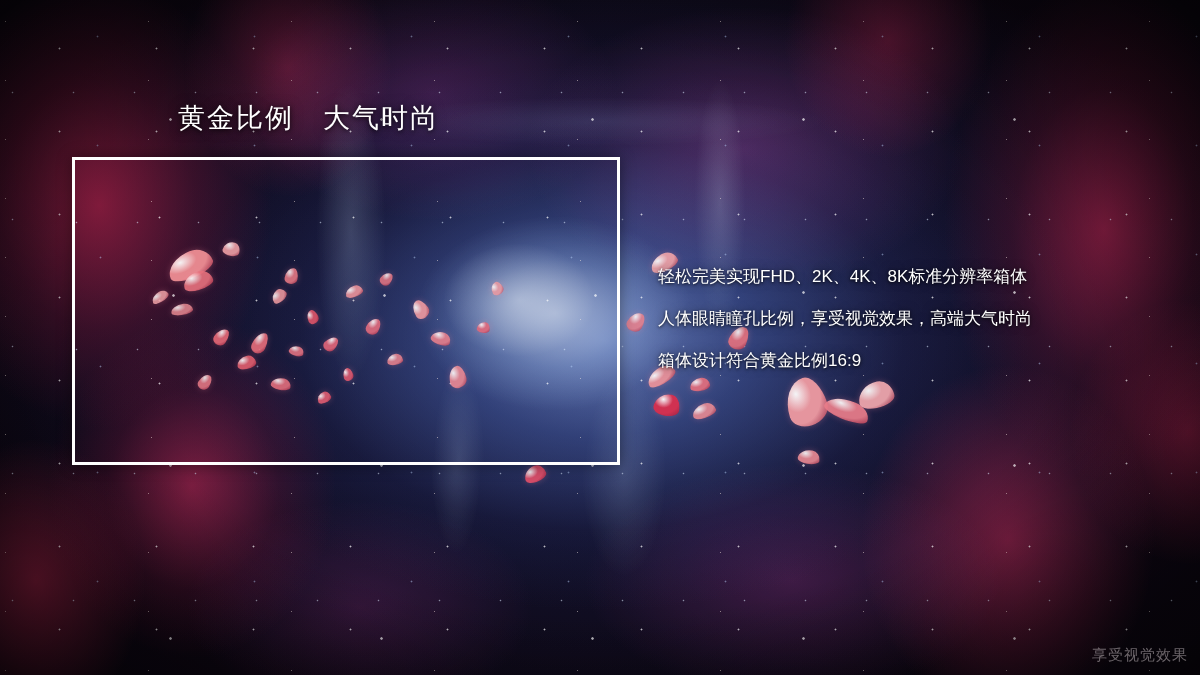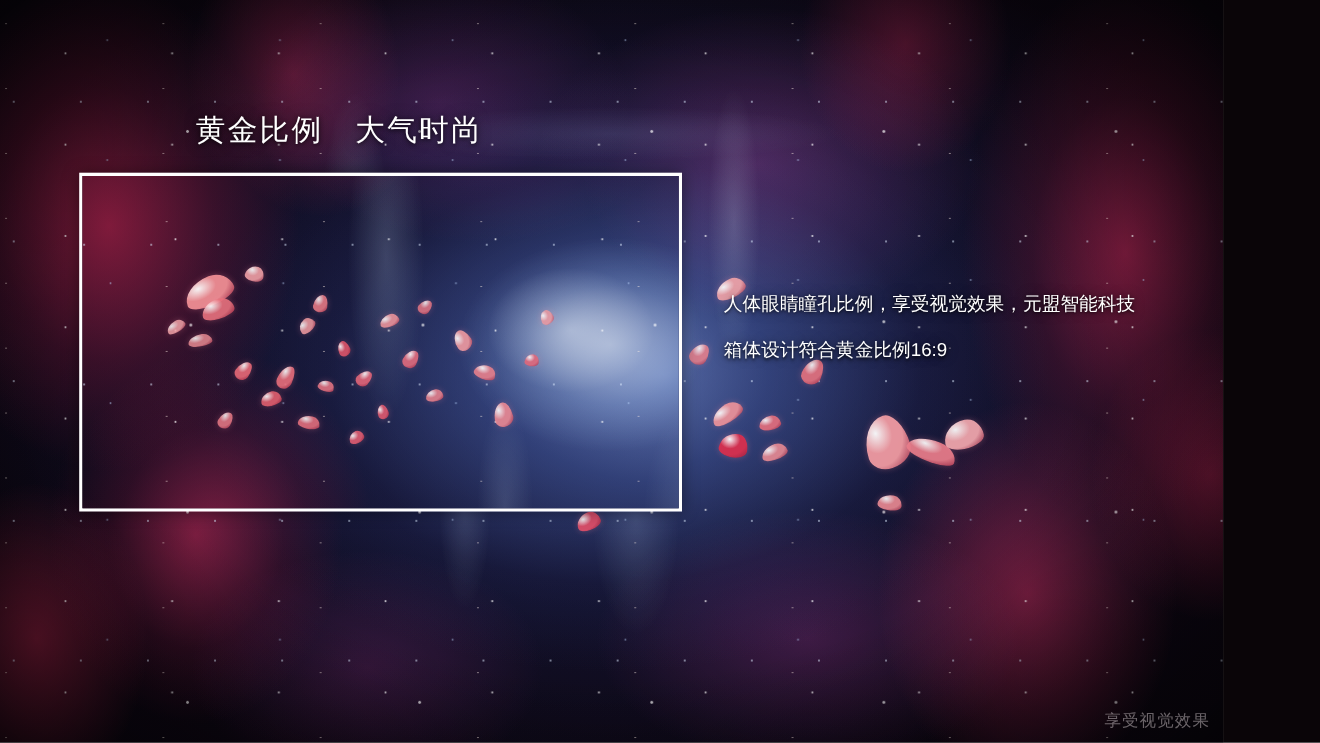--- a/index.html
+++ b/index.html
@@ -3,22 +3,22 @@
 <meta charset="utf-8">
 <title>黄金比例 大气时尚</title>
 <style>
   html,body{margin:0;padding:0;}
   body{
     width:1200px;height:675px;overflow:hidden;
     background:#0a0508;
     font-family:"Liberation Sans","DejaVu Sans",sans-serif;
   }
   #slide{
-    position:relative;width:1112px;height:675px;overflow:hidden;
-    background:#404040;
+    position:relative;width:1200px;height:675px;overflow:hidden;
+    background:#4c1d95;
   }
 
   
   .bg-layer{position:absolute;inset:0;pointer-events:none;}
 
   .neb-base{
     background:
       radial-gradient(ellipse 46% 52% at 50% 50%, rgba(150,185,255,0.55) 0%, rgba(90,130,220,0.34) 28%, rgba(40,60,130,0.14) 55%, rgba(0,0,0,0) 78%),
       radial-gradient(ellipse 70% 75% at 50% 48%, rgba(60,80,165,0.45) 0%, rgba(30,40,95,0.28) 45%, rgba(0,0,0,0) 80%),
       radial-gradient(ellipse 120% 110% at 50% 50%, #120a1c 0%, #0a050e 60%, #050206 100%);
@@ -183,19 +183,20 @@
         <div class="petal" style="left: 402px; top: 162px; width: 13px; height: 11px; opacity: 0.88; transform: rotate(8deg); background: radial-gradient(at 32% 28%, rgb(255, 255, 255) 0%, rgb(228, 104, 122) 38%, rgb(228, 104, 122) 62%, rgba(160, 30, 60, 0.92) 100%); box-shadow: rgba(255, 140, 160, 0.3) 0px 0px 6px;"></div>
         <div class="petal" style="left: 416px; top: 122px; width: 12px; height: 13px; opacity: 0.85; transform: rotate(-28deg); background: radial-gradient(at 32% 28%, rgb(255, 255, 255) 0%, rgb(238, 153, 160) 38%, rgb(238, 153, 160) 62%, rgba(160, 30, 60, 0.92) 100%); box-shadow: rgba(255, 140, 160, 0.3) 0px 0px 6px;"></div>
         <div class="petal" style="left: 306px; top: 112px; width: 11px; height: 14px; opacity: 0.85; transform: rotate(38deg); background: radial-gradient(at 32% 28%, rgb(255, 255, 255) 0%, rgb(232, 120, 133) 38%, rgb(232, 120, 133) 62%, rgba(160, 30, 60, 0.92) 100%); box-shadow: rgba(255, 140, 160, 0.3) 0px 0px 6px;"></div>
         <div class="petal" style="left: 268px; top: 208px; width: 10px; height: 13px; opacity: 0.9; transform: rotate(-18deg); background: radial-gradient(at 32% 28%, rgb(255, 255, 255) 0%, rgb(223, 90, 112) 38%, rgb(223, 90, 112) 62%, rgba(160, 30, 60, 0.92) 100%); box-shadow: rgba(255, 140, 160, 0.3) 0px 0px 6px;"></div>
       </div>
   </div>
 
   <div id="title">黄金比例　大气时尚</div>
 
   <div id="body-text">
-    <div class="line">人体眼睛瞳孔比例，享受视觉效果，元盟智能科技</div>
+    <div class="line">轻松完美实现FHD、2K、4K、8K标准分辨率箱体</div>
+    <div class="line">人体眼睛瞳孔比例，享受视觉效果，高端大气时尚</div>
     <div class="line">箱体设计符合黄金比例16:9</div>
   </div>
 
   <div id="watermark">享受视觉效果</div>
 
 </div>
 
 </body></html>

